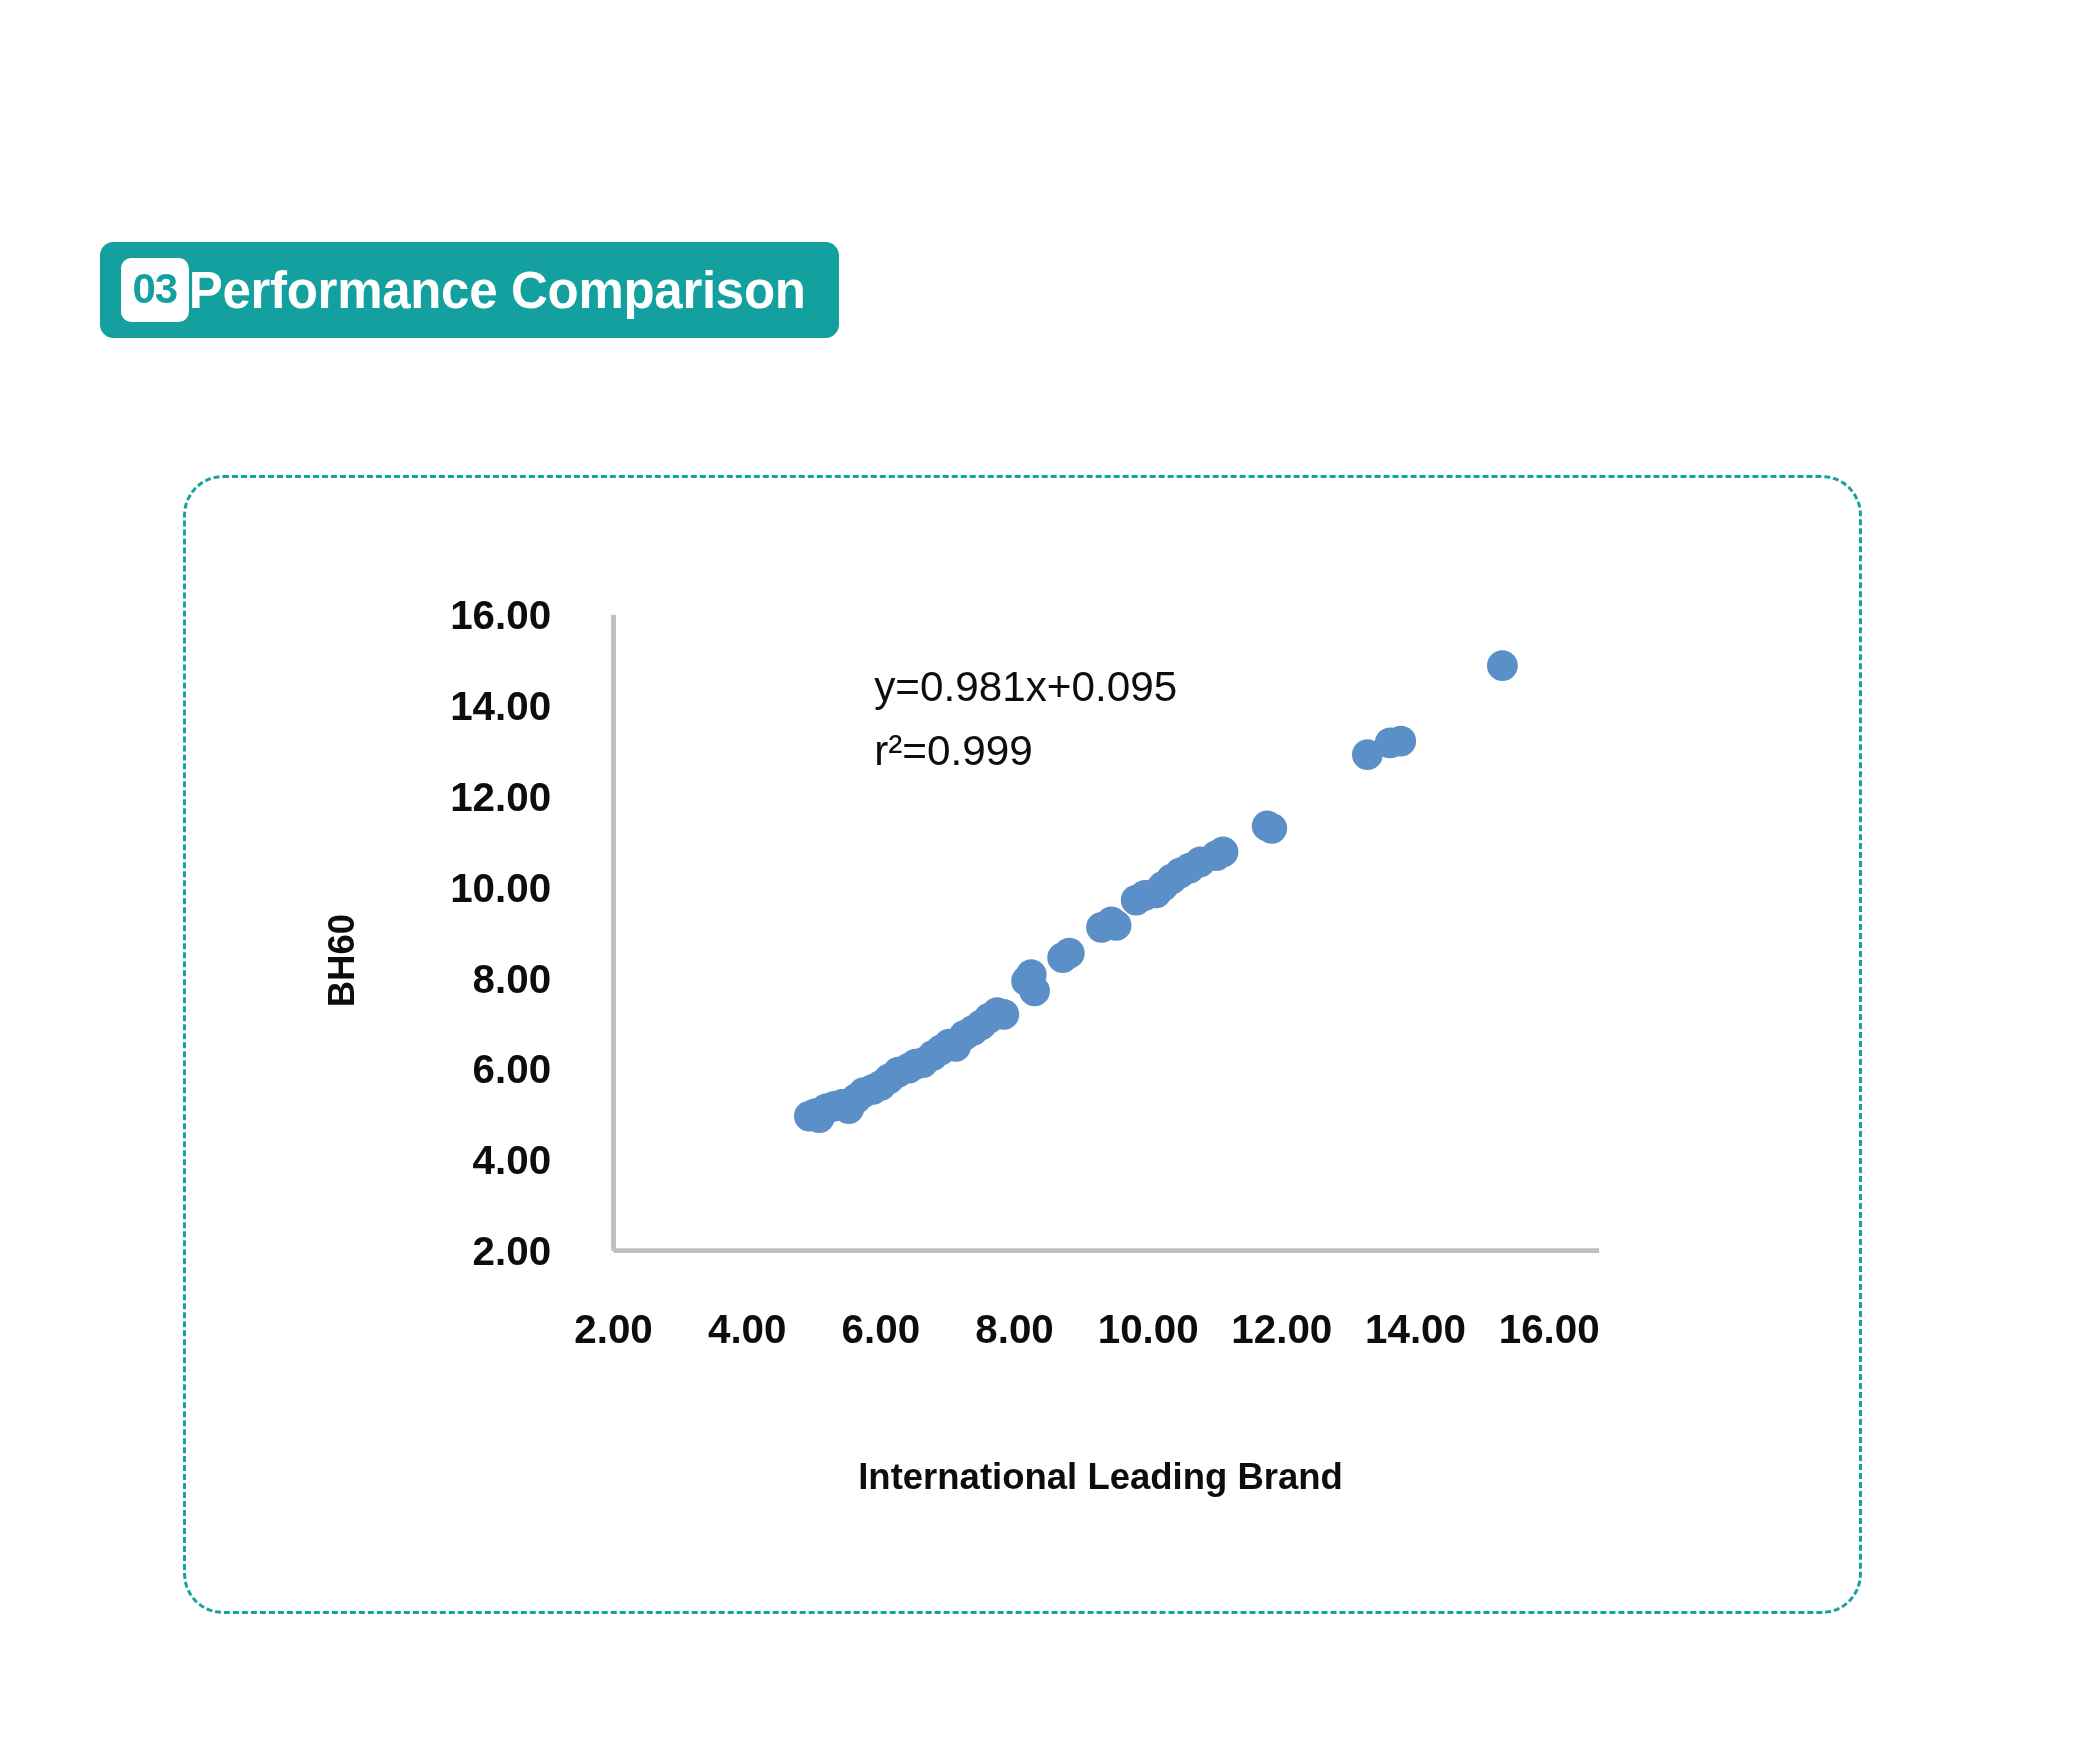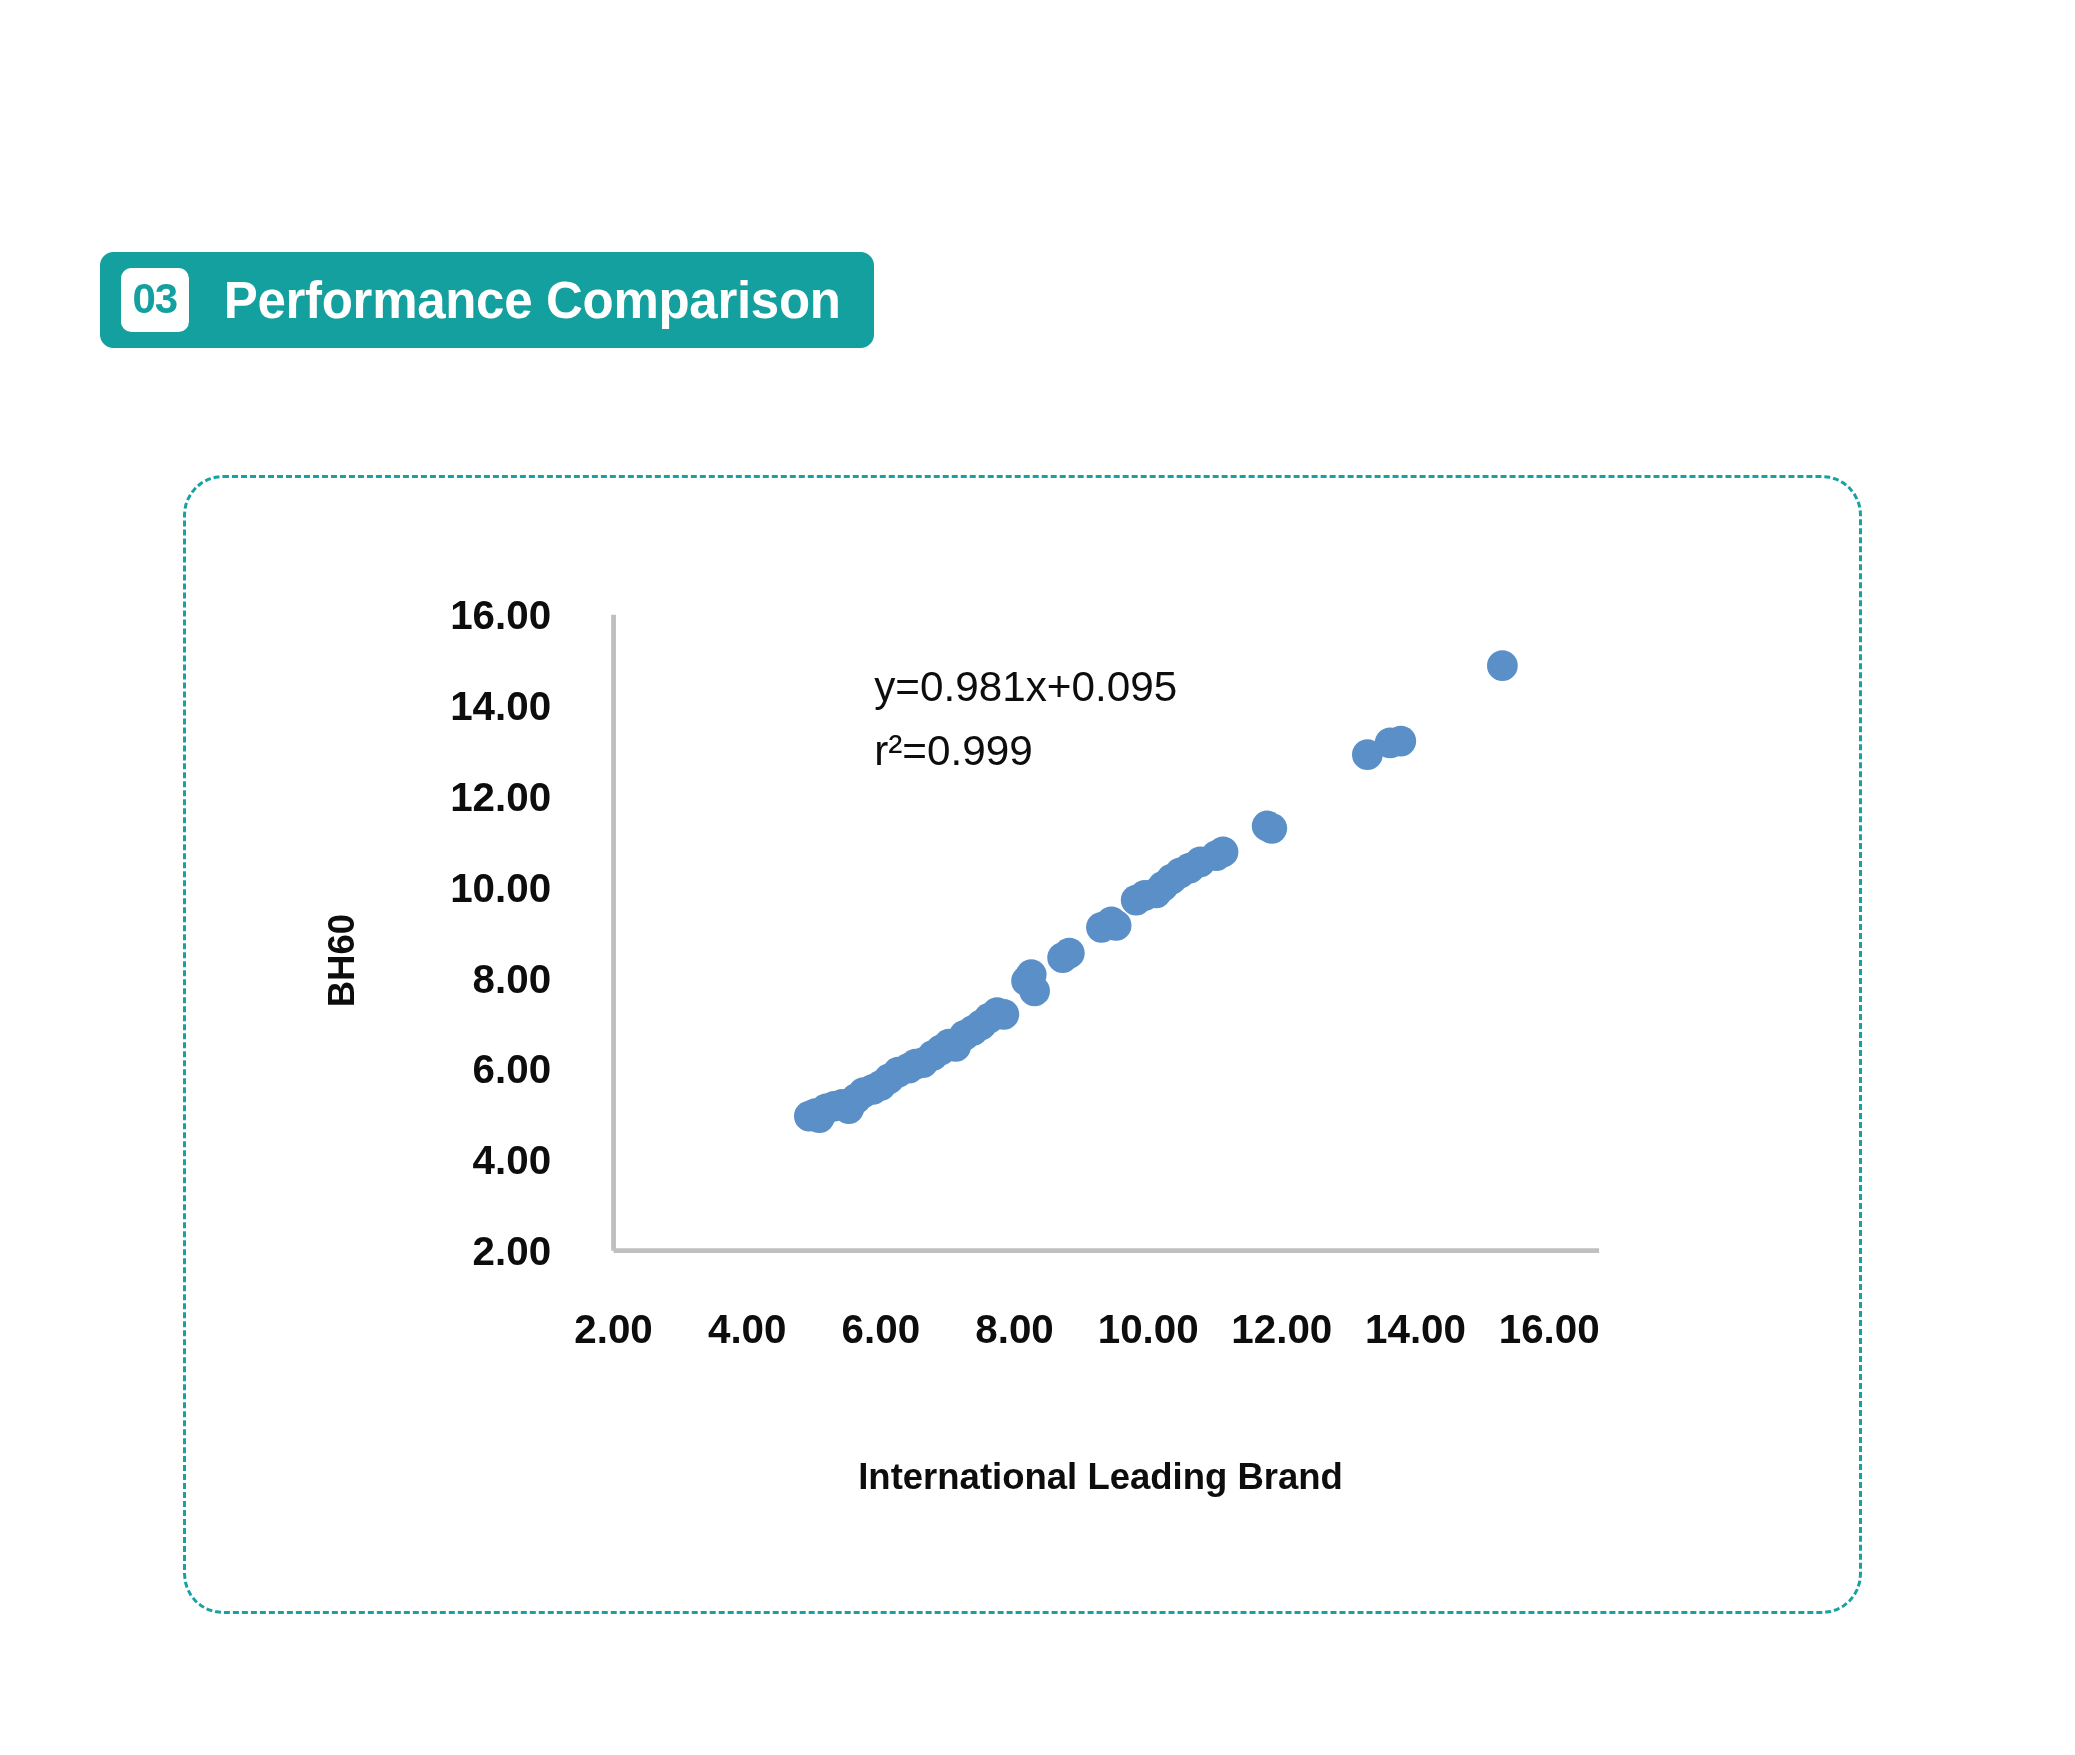--- a/index.html
+++ b/index.html
@@ -12,21 +12,21 @@
     height: 1755px;
     position: relative;
     font-family: "Liberation Sans", sans-serif;
     overflow: hidden;
   }
 
   
   #section-header {
     position: absolute;
     left: 100px;
-    top: 252px;
+    top: 242px;
     height: 96px;
     display: flex;
     align-items: center;
     background: #14a09e;
     border-radius: 13.4px;
     padding: 0 33px 0 21px;
     box-sizing: border-box;
   }
   #section-number-badge {
     background: #ffffff;
@@ -36,21 +36,20 @@
     line-height: 1;
     border-radius: 10.6px;
     padding: 9.6px 11.5px 11.5px 11.5px;
     letter-spacing: -1px;
     font-family: "Liberation Sans", sans-serif;
   }
   #section-title {
     color: #ffffff;
     font-size: 51px;
     font-weight: bold;
-    margin-left: 35px;
     white-space: nowrap;
     letter-spacing: -0.3px;
   }
 
   
   #chart-card {
     position: absolute;
     left: 183px;
     top: 475px;
     width: 1679px;

